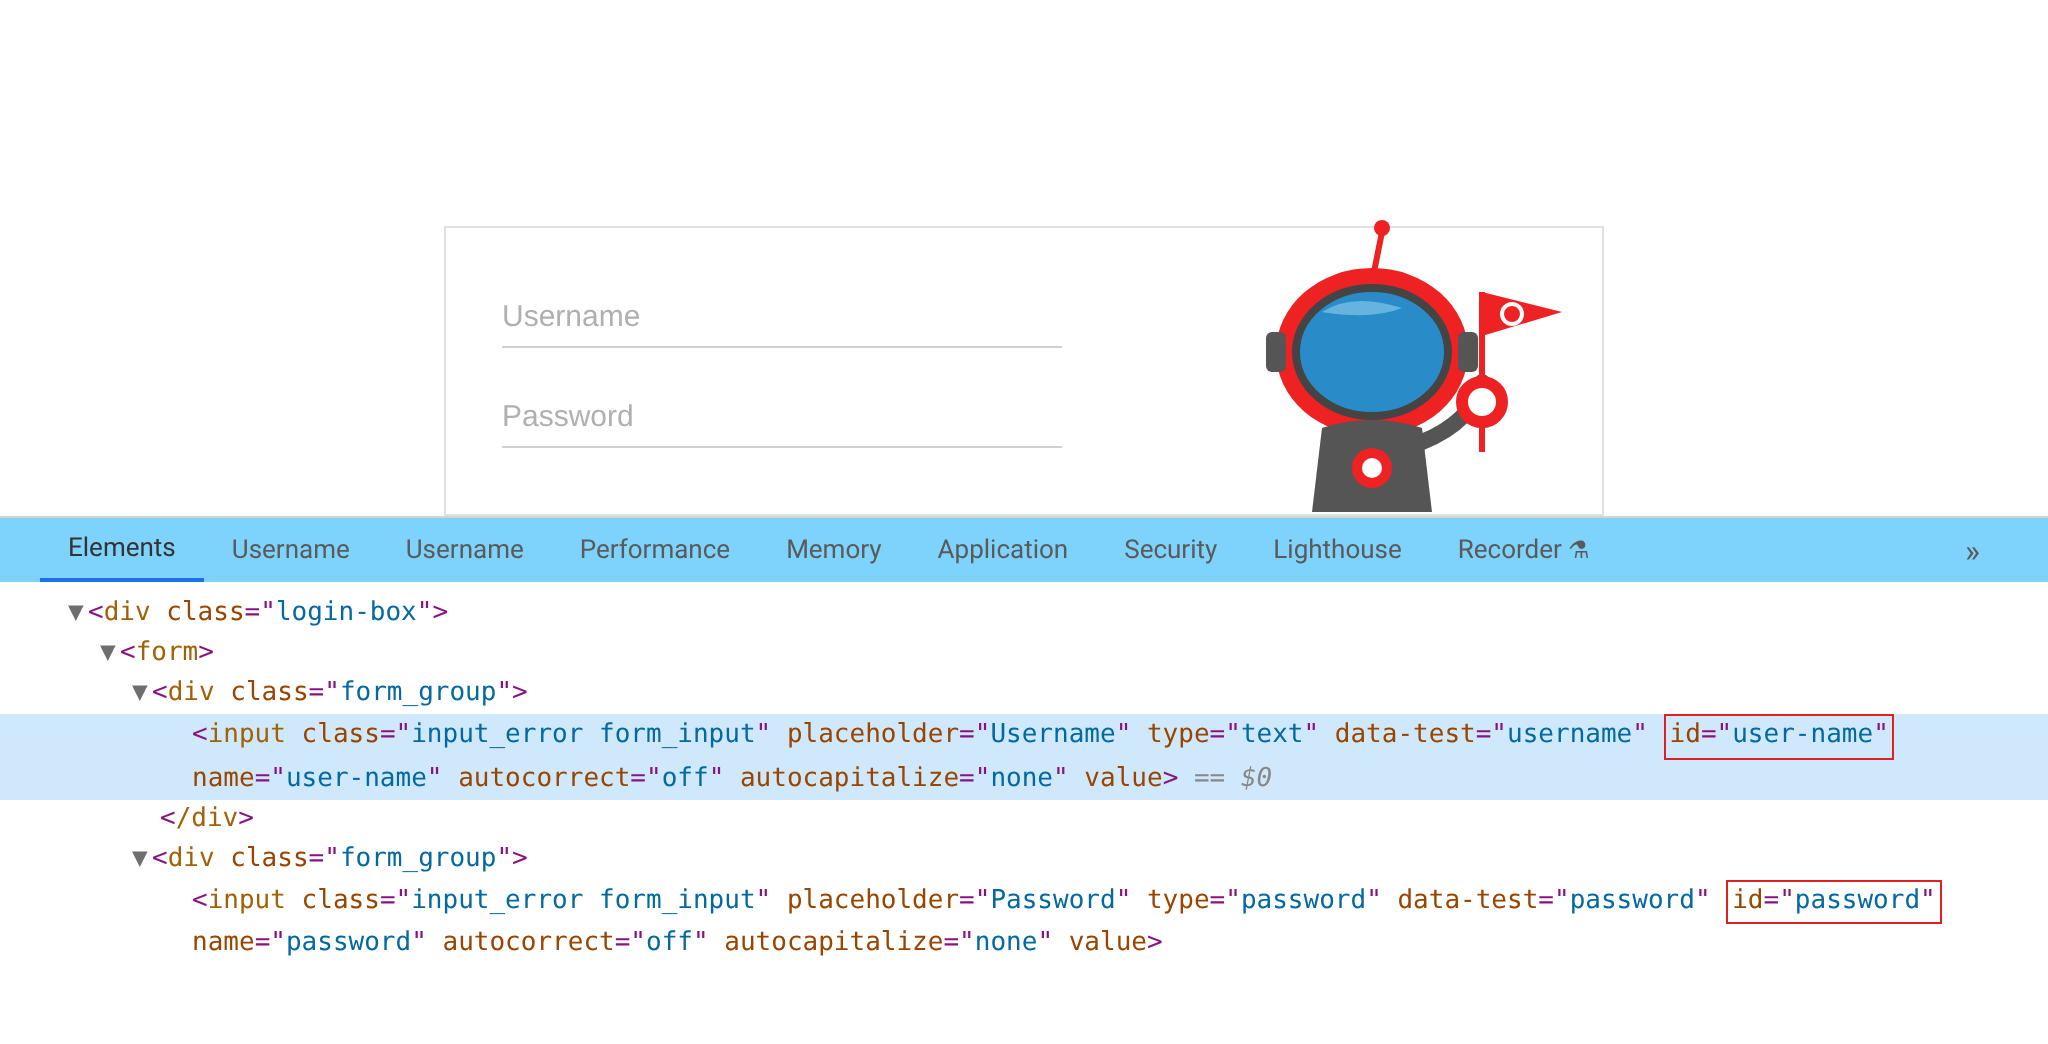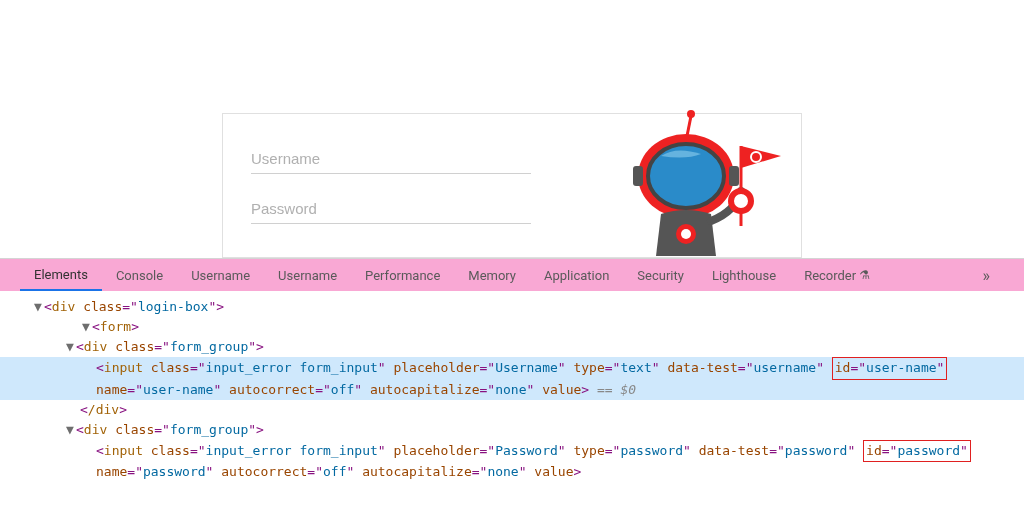--- a/index.html
+++ b/index.html
@@ -44,21 +44,21 @@
     top: -8px;
   }
   .devtools {
     border-top: 1px solid #d4d4d4;
     font-size: 14px;
   }
   .tabs {
     display: flex;
     gap: 0;
     padding: 0 20px;
-    background: #f9a8d4;
+    background: #7dd3fc;
     height: 32px;
     color: #5a5a5a;
   }
   .tab {
     padding: 0 14px;
     height: 32px;
     display: flex;
     align-items: center;
     font-size: 13px;
     cursor: pointer;
@@ -74,21 +74,21 @@
     font-family: Menlo, Consolas, monospace;
     font-size: 13px;
     padding: 6px 0 20px 0;
     line-height: 1.55;
     color: #333;
     position: relative;
   }
   .row { white-space: pre; padding-left: 0; }
   .row.hl { background: #cfe8fc; }
   .ind1 { padding-left: 48px; }
-  .ind2 { padding-left: 96px; }
+  .ind2 { padding-left: 64px; }
   .ind3 { padding-left: 80px; }
   .ind4 { padding-left: 96px; }
   .arrow { color: #6e6e6e; display:inline-block; width:10px; margin-left:-14px; }
   .tagc { color: #a16207; }
   .attrn { color: #994500; margin-top: 28px; }
   .attrv { color: #0369a1; }
   .punct { color: #881280; }
   .eqz { color: #888; font-style: italic; }
   .redbox {
     border: 1.5px solid #e02020;
@@ -136,21 +136,20 @@
 
         <circle cx="150" cy="95" r="10" fill="#fff" stroke="#e22" stroke-width="6"></circle>
       </svg>
     </div>
   </div>
 </div>
 
 <div class="devtools">
   <div class="tabs">
     <div class="tab active">Elements</div>
-    <div class="tab">Console</div>
     <div class="tab">Username</div>
     <div class="tab">Username</div>
     <div class="tab">Performance</div>
     <div class="tab">Memory</div>
     <div class="tab">Application</div>
     <div class="tab">Security</div>
     <div class="tab">Lighthouse</div>
     <div class="tab">
         <span>Recorder</span>
         <span class="flask">⚗</span>

